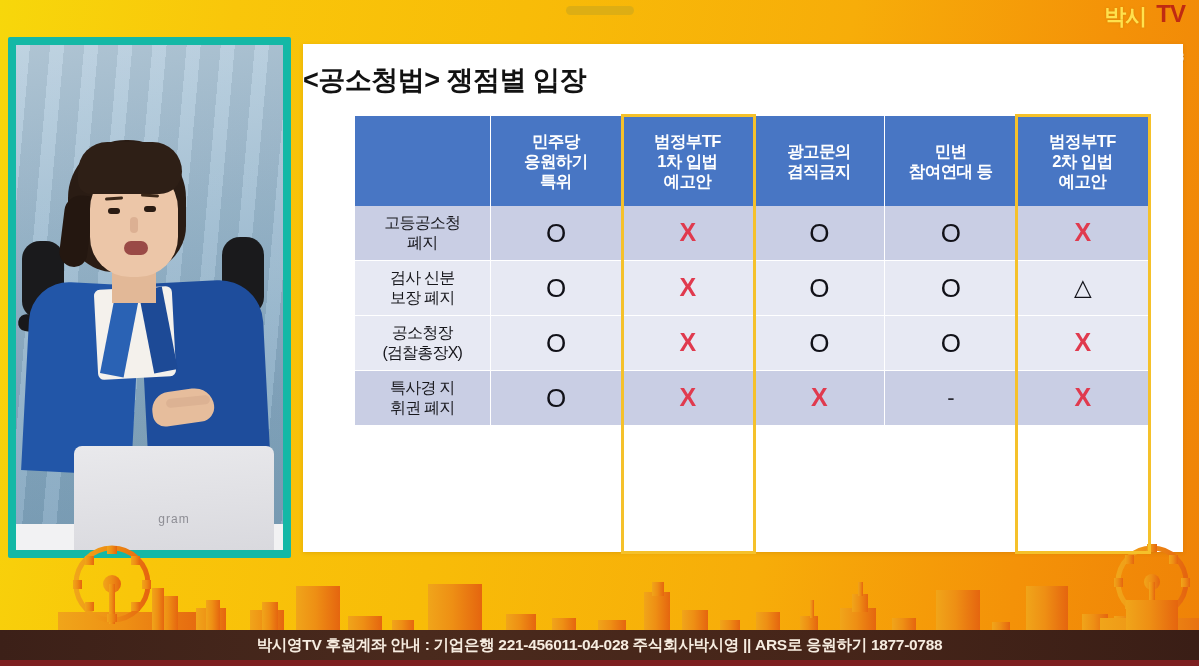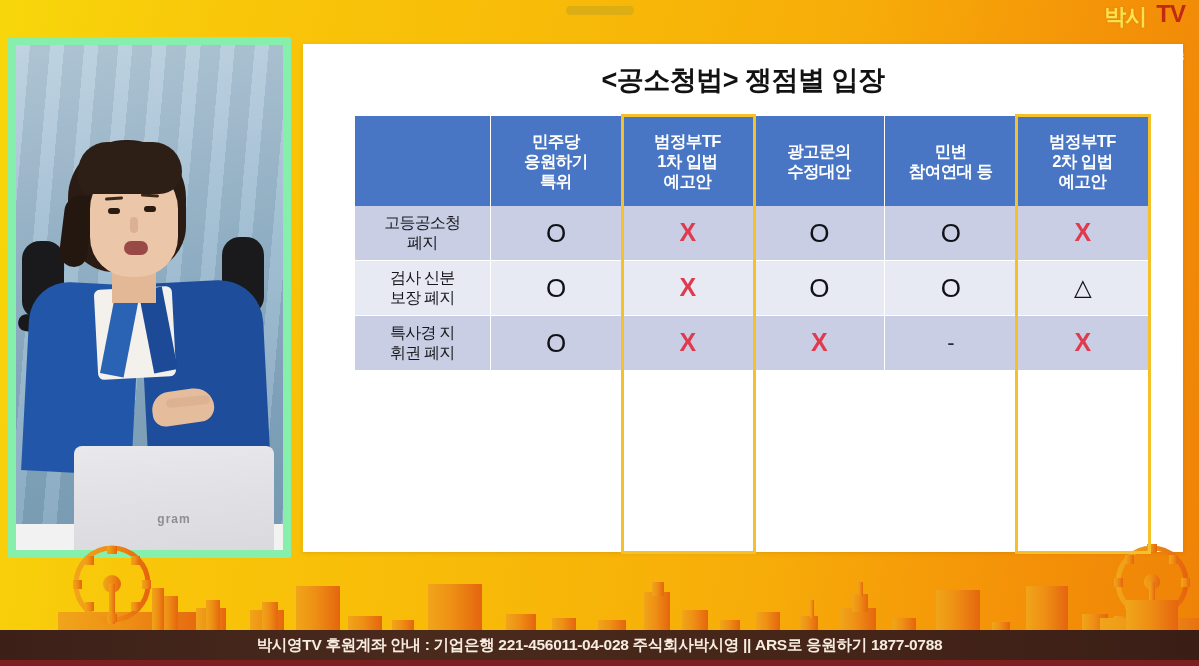--- a/index.html
+++ b/index.html
@@ -30,21 +30,21 @@
   .logo-phone{
     position:absolute; right:6px; top:50px;
     font-size:11.5px; font-weight:bold; letter-spacing:.5px;
     color:#f0e2d2; opacity:.75; white-space:nowrap;
     text-shadow:0 1px 1px rgba(120,70,0,.4);
   }
 
   
   .video-frame{
     position:absolute; left:8px; top:37px; width:283px; height:521px;
-    background:#86efac; padding:8px; border-radius:2px;font-weight:bold;
+    background:#14b8a6; padding:8px; border-radius:2px;
   }
   .video-inner{
     width:100%; height:100%; position:relative; overflow:hidden;
     background:linear-gradient(170deg,#b8cede 0%,#9dbbd0 35%,#86a9c2 70%,#7ba0ba 100%);
   }
   .curtain{ position:absolute; inset:0;
     background:repeating-linear-gradient(95deg,
       rgba(255,255,255,.10) 0px, rgba(255,255,255,.10) 14px,
       rgba(0,0,0,.05) 14px, rgba(0,0,0,.05) 34px); }
   .hair{ position:absolute; left:52px; top:95px; width:118px; height:132px;
@@ -95,21 +95,21 @@
   .laptop-label{ position:absolute; left:0; right:0; bottom:24px; text-align:center;
     font-size:12px; color:#8d8d94; letter-spacing:1px; }
   .desk{ position:absolute; left:0; right:0; bottom:0; height:26px; background:#f2f2f3; }
 
   
   .slide{
     position:absolute; left:303px; top:44px; width:880px; height:508px;
     background:#ffffff; box-shadow:0 1px 4px rgba(120,70,0,.18);
   }
   .slide-title{
-    position:absolute; left:0; right:0; top:18px; text-align:center;
+    position:absolute; left:0; right:0; top:18px; 
     font-size:27px; font-weight:bold; color:#121212; letter-spacing:-.5px;
   }
 
   
   table.issues{
     position:absolute; left:52px; top:72px; width:705px;
     border-collapse:collapse; table-layout:fixed;
   }
   table.issues col.c0{ width:135px; }
   table.issues col.cx{ width:131.6px; }
@@ -224,21 +224,21 @@
             <div>응원하기</div>
             <div>특위</div>
           </th>
         <th>
             <div>범정부TF</div>
             <div>1차 입법</div>
             <div>예고안</div>
           </th>
         <th>
             <div>광고문의</div>
-            <div>수정대안</div>
+            <div>겸직금지</div>
           </th>
         <th>
             <div>민변</div>
             <div>참여연대 등</div>
           </th>
         <th>
             <div>범정부TF</div>
             <div>2차 입법</div>
             <div>예고안</div>
           </th>
@@ -255,20 +255,29 @@
           <td><span class="mark x">X</span></td>
         </tr>
         <tr class="even">
           <td class="label">검사 신분
 보장 폐지</td>
           <td><span class="mark o">O</span></td>
           <td><span class="mark x">X</span></td>
           <td><span class="mark o">O</span></td>
           <td><span class="mark o">O</span></td>
           <td><span class="mark t">△</span></td>
+        </tr>
+        <tr class="even">
+          <td class="label">공소청장
+(검찰총장X)</td>
+          <td><span class="mark o">O</span></td>
+          <td><span class="mark x">X</span></td>
+          <td><span class="mark o">O</span></td>
+          <td><span class="mark o">O</span></td>
+          <td><span class="mark x">X</span></td>
         </tr>
         <tr class="odd">
           <td class="label">특사경 지
 휘권 폐지</td>
           <td><span class="mark o">O</span></td>
           <td><span class="mark x">X</span></td>
           <td><span class="mark x">X</span></td>
           <td><span class="mark d">-</span></td>
           <td><span class="mark x">X</span></td>
         </tr>

